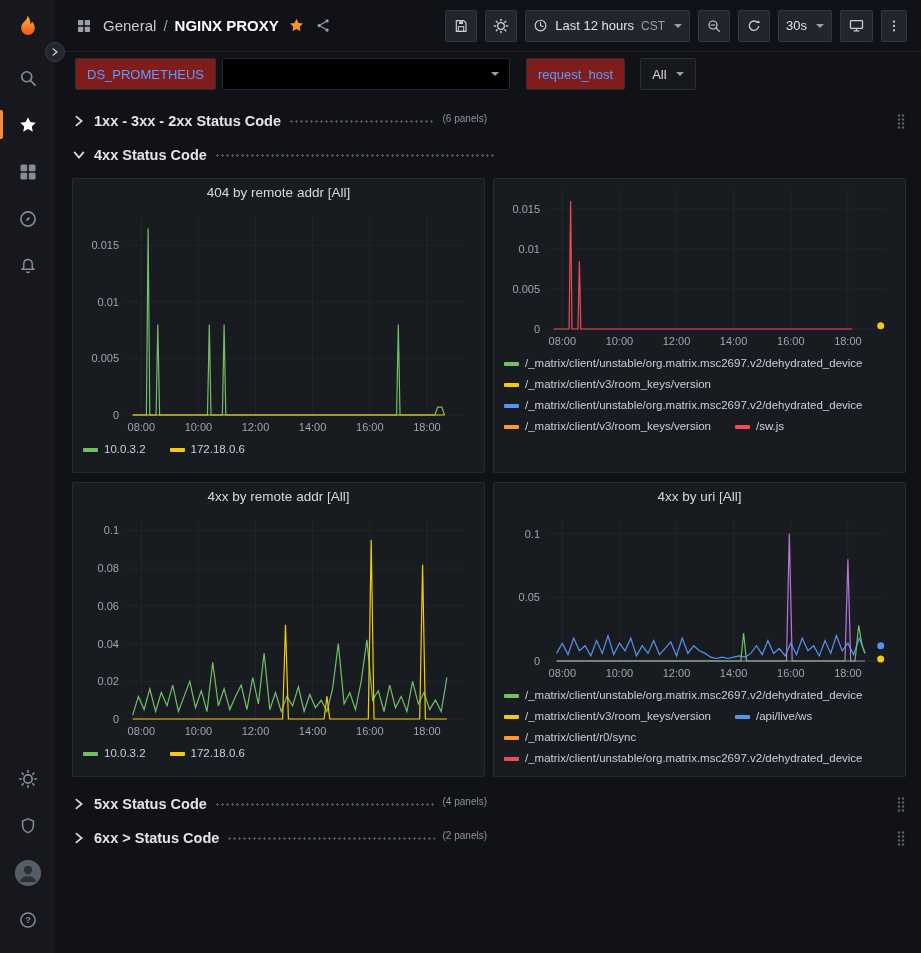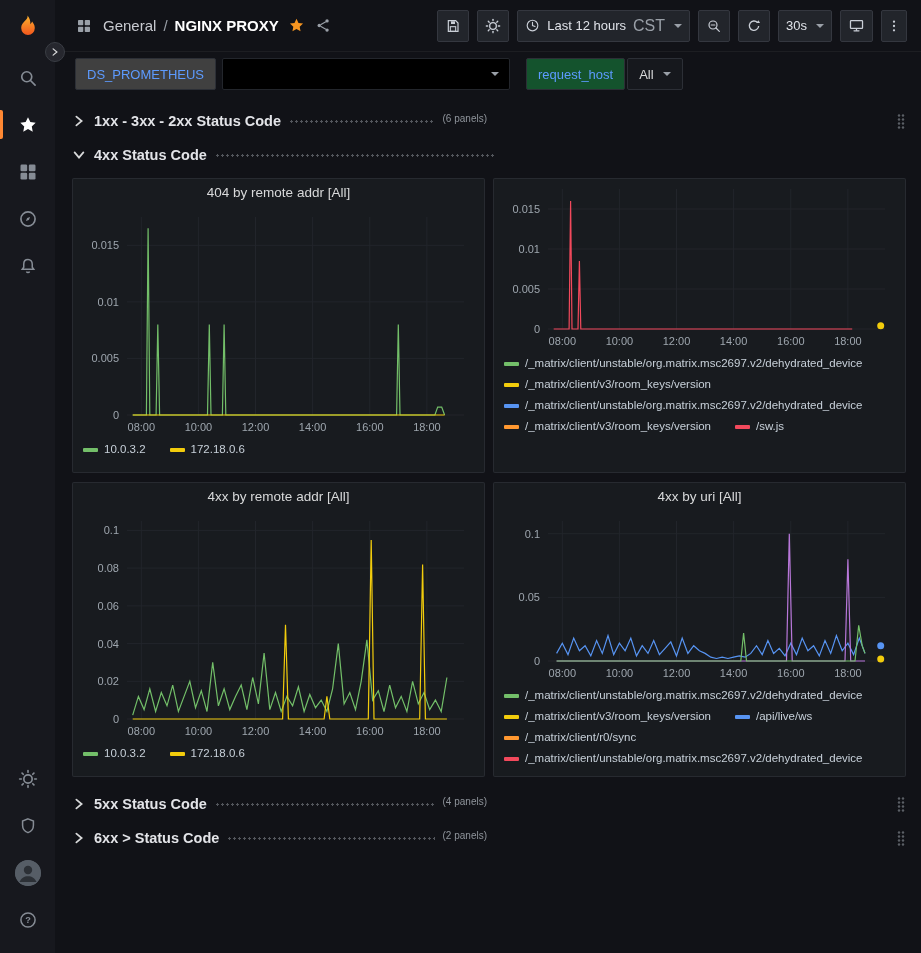--- a/index.html
+++ b/index.html
@@ -33,35 +33,35 @@
   .crumb-section{color:#c8cad0;font-size:15px;cursor:pointer}
   .crumb-sep{color:#9aa0a8;font-size:15px;margin:0 7px}
   .crumb-title{color:#ffffff;font-size:15px;font-weight:600;cursor:pointer}
   .crumb-star{color:#f79520;margin:0 10px 0 9px;cursor:pointer}
   .crumb-share{color:#9aa0a8;cursor:pointer}
   .topbar-right{margin-left:auto;display:flex;align-items:center;gap:8px}
   .tbtn{height:32px;min-width:32px;display:flex;align-items:center;justify-content:center;gap:7px;
     padding:0 7px;background:#22252b;border:1px solid #34373f;border-radius:2px;color:#c9ced6;
     cursor:pointer;white-space:nowrap}
   .tbtn .lbl{color:#dfe2e8;font-size:13px}
-  .tbtn .tz{color:#9aa0a8;font-size:16px}
+  .tbtn .tz{color:#9aa0a8;font-size:12px}
   .caret{width:0;height:0;border-left:4px solid transparent;border-right:4px solid transparent;
     border-top:4px solid #9aa0a8;margin-left:2px}
   .tbtn.narrow{padding:0 4px;min-width:26px}
 
   
   .subbar{display:flex;align-items:center;padding:6px 16px 8px 20px}
   .chip{height:32px;display:flex;align-items:center;padding:0 11px;border:1px solid #2c2f36;
-    background:#404040;border-radius:2px}
+    background:#7f1d1d;border-radius:2px}
   .chip.bluetext{color:#5d9bff;font-weight:500;cursor:default}
   .select-black{width:288px;height:32px;background:#000;border:1px solid #23262c;border-radius:2px;
     display:flex;align-items:center;padding:0 10px;margin:0 16px 0 6px;cursor:pointer}
   .select-black .val{flex:1;color:#d8d9da}
-  .chip.value{color:#d8d9da;gap:7px;cursor:pointer;margin-left:2px;background:#16181d}
-  .chip.hostlbl{background:#14532d;color:#5d9bff;font-weight:500}
+  .chip.value{color:#d8d9da;gap:7px;cursor:pointer;margin-left:15px;background:#16181d}
+  .chip.hostlbl{background:#7f1d1d;color:#5d9bff;font-weight:500}
 
   
   .canvas{padding:4px 15px 0 17px}
   .rowhdr{height:30px;display:flex;align-items:center;gap:8px;margin:4px 0;cursor:pointer}
   .rowhdr .chev{color:#d8d9da;flex:0 0 auto}
   .rtitle{font-size:14.5px;font-weight:600;color:#e3e4e8;white-space:nowrap}
   .row-main{display:flex;gap:8px;flex:1;max-width:510px;min-width:0}
   .leader{flex:1;height:3px;margin-top:7px;
     background-image:radial-gradient(circle,#53565c 1.1px,transparent 1.3px);
     background-size:5px 3px;background-repeat:repeat-x}

